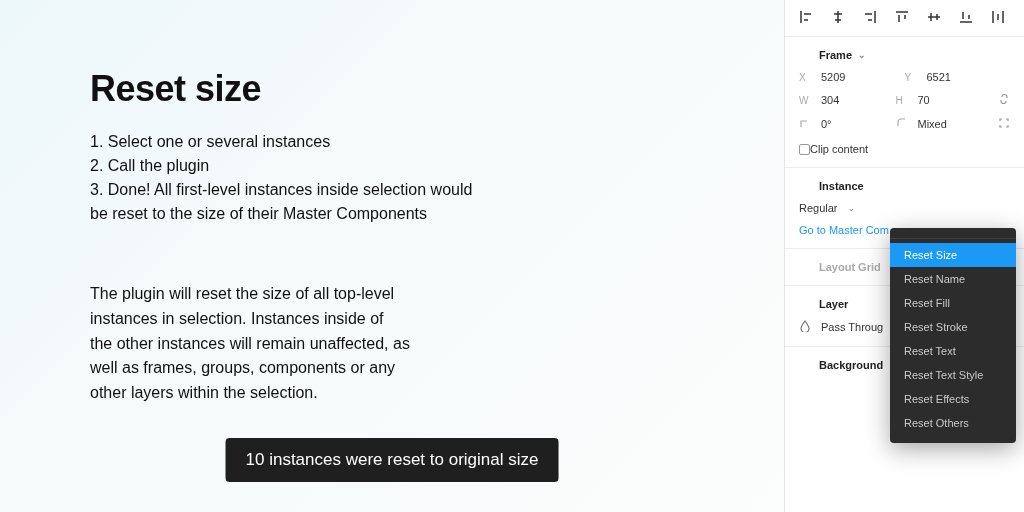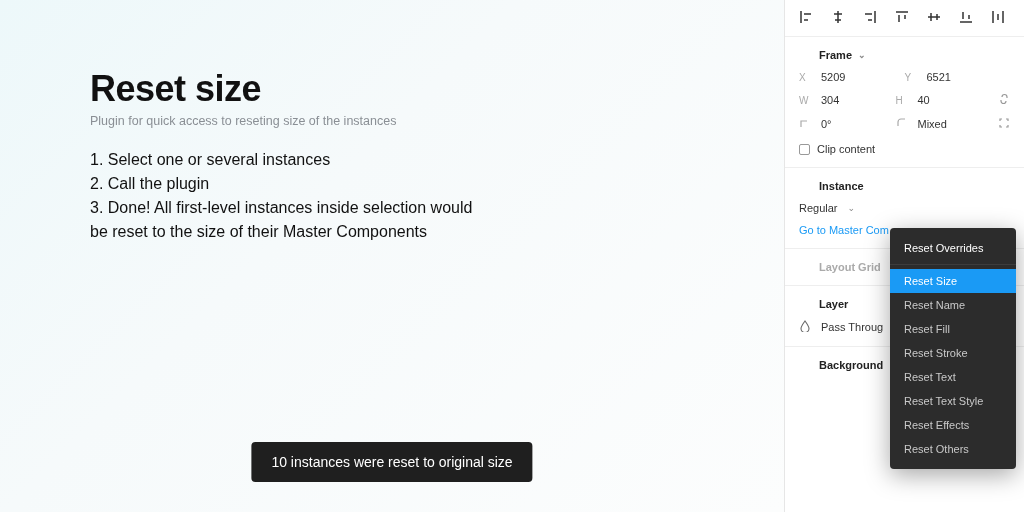--- a/index.html
+++ b/index.html
@@ -18,21 +18,21 @@
   .steps { margin-top: 20px; font-size: 16px; line-height: 1.5; max-width: 400px; }
   .desc { margin-top: 56px; font-size: 16px; line-height: 1.55; max-width: 320px; }
 
   .toast {
     position: absolute;
     left: 50%;
     transform: translateX(-50%);
     bottom: 30px;
     background: #1f1f1f;
     color: #fff;
-    font-size: 14px;
+    font-size: 17px;
     padding: 12px 20px;
     border-radius: 4px;
   }
 
   .panel {
     width: 240px;
     height: 100%;
     border-left: 1px solid #e6e6e6;
     background: #fff;
     font-size: 11px;
@@ -50,21 +50,21 @@
   .section { border-bottom: 1px solid #eee; padding: 12px 14px; }
   .section-h { font-weight: 600; color: #222; display: flex; align-items: center; gap: 6px; padding-left: 20px; }
   .chev { font-size: 9px; color: #888; }
   .row2 { display: flex; margin-top: 10px; }
   .half { flex: 1; display: flex; align-items: center; gap: 10px; }
   .k { color: #aaa; width: 12px; display: inline-block; font-size: 10px; }
   .v { color: #333; text-align: center; }
   .link { color: #1a9af5; }
   .muted { color: #aaa; }
   .pass { display: flex; align-items: center; gap: 10px; margin-top: 10px; }
-  .clip { display:flex; align-items:center; gap:7px; margin-top:12px; }
+  .clip { display:flex; align-items:center; gap:0; margin-top:12px; }
   .cb { width:11px; height:11px; border:1px solid #999; border-radius:2px; }
 
   .menu {
     position: absolute;
     top: 228px;
     right: 8px;
     width: 126px;
     background: #2c2c2c;
     color: #c9c9c9;
     border-radius: 4px;
@@ -76,26 +76,26 @@
   .menu-sep { height:1px; background:#3d3d3d; margin:4px 0; }
   .menu-item { padding: 6px 14px; }
   .menu-item.active { background: #1a9af5; color: #fff; }
   .ic { width:12px; height:12px; }
 </style>
 </head>
 <body>
 
 <div class="canvas">
   <div class="title">Reset size</div>
-  <div class="subtitle">Plugin for quick access to reseting size of the instances</div>
   <div class="steps">
     <div>1. Select one or several instances</div>
     <div>2. Call the plugin</div>
     <div>3. Done! All first-level instances inside selection would be reset to the size of their Master Components</div>
   </div>
+  <div class="desc">The plugin will reset the size of all top-level instances in selection. Instances inside of the other instances will remain unaffected, as well as frames, groups, components or any other layers within the selection.</div>
   <div class="toast">10 instances were reset to original size</div>
 </div>
 
 <div class="panel">
   <div class="align-row">
     <span><svg viewBox="0 0 14 14">
           <path d="M2 1v12M5 4h7M5 10h4"></path>
         </svg></span>
     <span><svg viewBox="0 0 14 14">
           <path d="M7 1v12M3 4h8M4 10h6"></path>
@@ -133,21 +133,21 @@
           <span class="v">6521</span>
         </div>
     </div>
     <div class="row2">
       <div class="half">
           <span class="k">W</span>
           <span class="v">304</span>
         </div>
       <div class="half">
           <span class="k">H</span>
-          <span class="v">40</span>
+          <span class="v">70</span>
         </div>
       <span style="margin-left:6px;"><svg class="ic" viewBox="0 0 12 12">
             <path d="M4 4a2.5 2.5 0 0 1 5 0v1M8 8a2.5 2.5 0 0 1-5 0V7" fill="none" stroke="#999" stroke-width="1.2"></path>
           </svg></span>
     </div>
     <div class="row2">
       <div class="half">
           <span class="k"><svg class="ic" viewBox="0 0 12 12">
               <path d="M2 10V4h6" fill="none" stroke="#aaa" stroke-width="1.2"></path>
             </svg></span>
@@ -194,21 +194,20 @@
           </svg></span>
       <span class="v">Pass Throug</span>
     </div>
   </div>
 
   <div class="section" style="border-bottom:none;">
     <div class="section-h">Background</div>
   </div>
 
   <div class="menu">
-    <div class="menu-h">Reset Overrides</div>
     <div class="menu-sep"></div>
     <div class="menu-item active">Reset Size</div>
     <div class="menu-item">Reset Name</div>
     <div class="menu-item">Reset Fill</div>
     <div class="menu-item">Reset Stroke</div>
     <div class="menu-item">Reset Text</div>
     <div class="menu-item">Reset Text Style</div>
     <div class="menu-item">Reset Effects</div>
     <div class="menu-item">Reset Others</div>
   </div>

